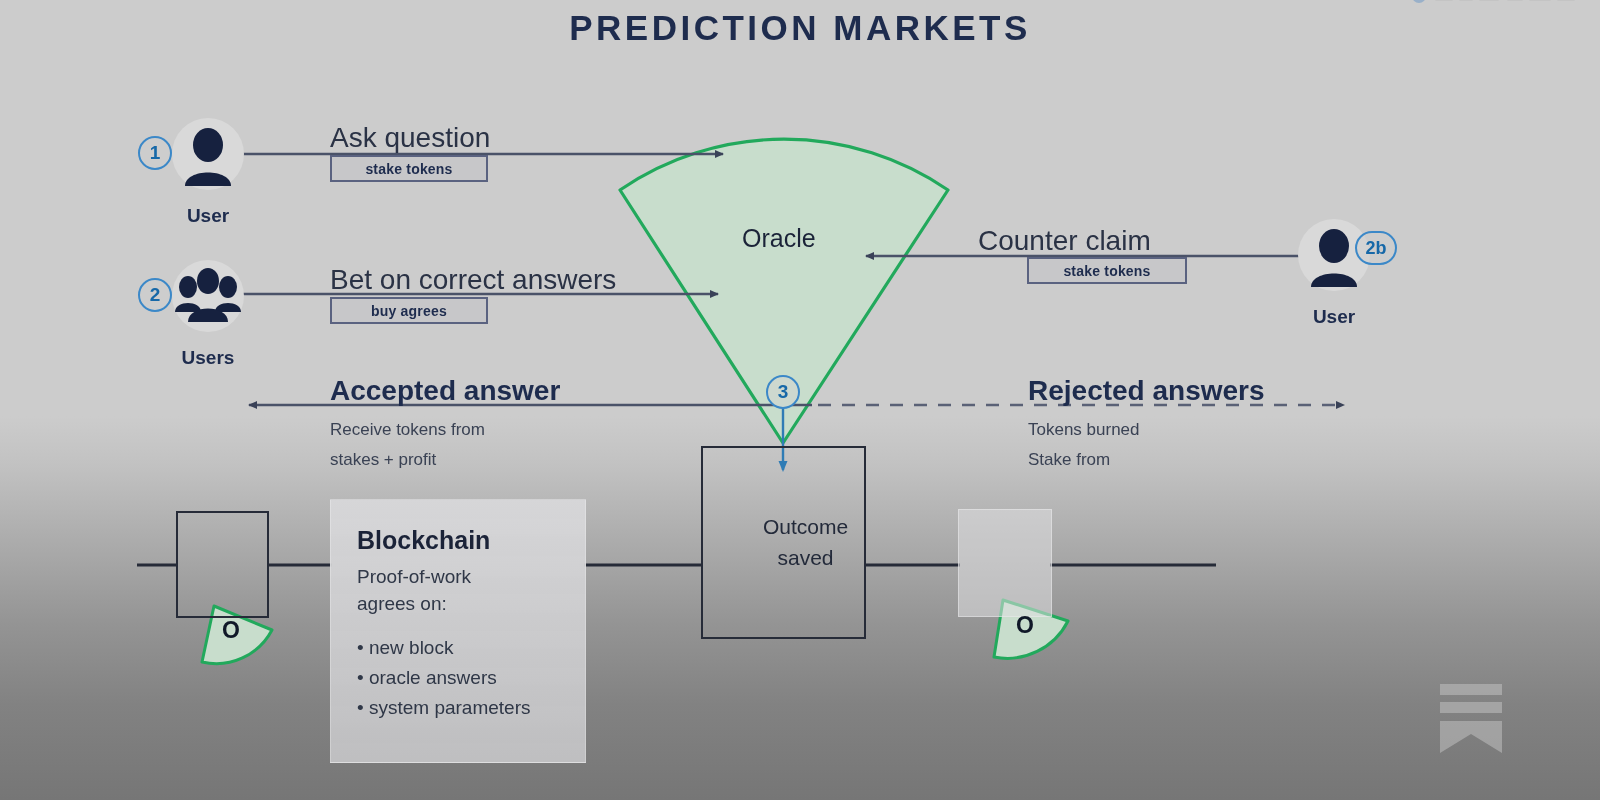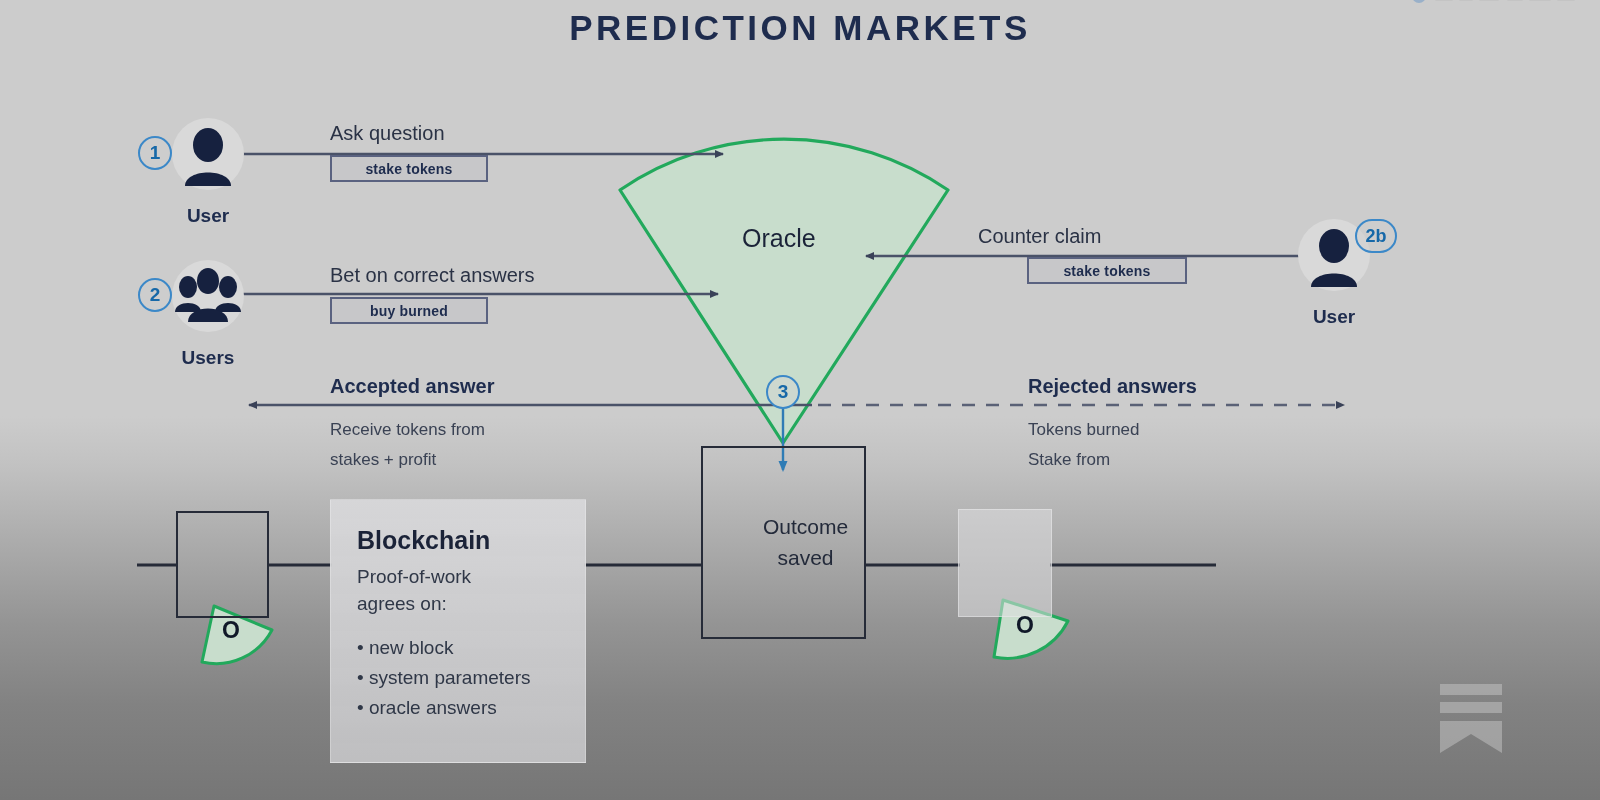--- a/index.html
+++ b/index.html
@@ -41,21 +41,21 @@
     border:2.5px solid #3b88c8;background:rgba(205,205,205,0.55);
     color:#1668a8;font-size:19px;font-weight:700;
     display:flex;align-items:center;justify-content:center;
     box-sizing:border-box;
   }
   .badge.wide{width:42px;border-radius:21px;font-size:18px;}
   .badge.onwedge{background:#cdd8cf;}
 
   
   .flowlabel{
-    position:absolute;font-size:20px;color:#2a3245;white-space:nowrap;
+    position:absolute;font-size:28px;color:#2a3245;white-space:nowrap;
   }
   .flowlabel.bold{font-weight:700;color:#1e2c4e;}
   .sublabel{
     position:absolute;font-size:17px;color:#3a4254;line-height:1.55;
     white-space:nowrap;
   }
 
   
   .chip{
     position:absolute;border:2px solid #5a6280;background:#c7c7c9;
@@ -188,28 +188,28 @@
   </div>
   <div class="badge" style="left:138px;top:278px;">2</div>
   <div class="av-label" style="left:148px;top:347px;">Users</div>
 
   <div class="avatar" style="left:1298px;top:219px;">
     <svg viewBox="0 0 72 72">
       <ellipse cx="36" cy="27" rx="15" ry="17" fill="#16213f"></ellipse>
       <path d="M13 68 C13 50 59 50 59 68 Z" fill="#16213f"></path>
     </svg>
   </div>
-  <div class="badge wide" style="left:1355px;top:219px;">2b</div>
+  <div class="badge wide" style="left:1355px;top:231px;">2b</div>
   <div class="av-label" style="left:1274px;top:306px;">User</div>
 
   <div class="flowlabel" style="left:330px;top:122px;">Ask question</div>
   <div class="chip" style="left:330px;top:155px;width:158px;height:27px;">stake tokens</div>
 
   <div class="flowlabel" style="left:330px;top:264px;">Bet on correct answers</div>
-  <div class="chip" style="left:330px;top:297px;width:158px;height:27px;">buy burned</div>
+  <div class="chip" style="left:330px;top:297px;width:158px;height:27px;">buy agrees</div>
 
   <div class="flowlabel" style="left:978px;top:225px;">Counter claim</div>
   <div class="chip" style="left:1027px;top:257px;width:160px;height:27px;">stake tokens</div>
 
   <div class="abs" id="oracle-label" style="left:742px;top:224px;">Oracle</div>
   <div class="badge onwedge" style="left:766px;top:375px;">3</div>
 
   <div class="flowlabel bold" style="left:330px;top:375px;">Accepted answer</div>
   <div class="sublabel" style="left:330px;top:417px;">Receive tokens from</div>
   <div class="sublabel" style="left:330px;top:447px;">stakes + profit</div>
@@ -217,22 +217,22 @@
   <div class="flowlabel bold" style="left:1028px;top:375px;">Rejected answers</div>
   <div class="sublabel" style="left:1028px;top:417px;">Tokens burned</div>
   <div class="sublabel" style="left:1028px;top:447px;">Stake from</div>
 
   <div id="blockchain">
     <div id="bc-title">Blockchain</div>
     <div class="bc-line">Proof-of-work</div>
     <div class="bc-line">agrees on:</div>
     <ul id="bc-list">
       <li>new block</li>
+      <li>oracle answers</li>
       <li>system parameters</li>
-      <li>oracle answers</li>
     </ul>
   </div>
 
   <div id="block-left"></div>
   <div id="block-right"></div>
 
   <div id="outcome">
     <div id="outcome-label">
       <span>Outcome</span><br>
       <span>saved</span>

